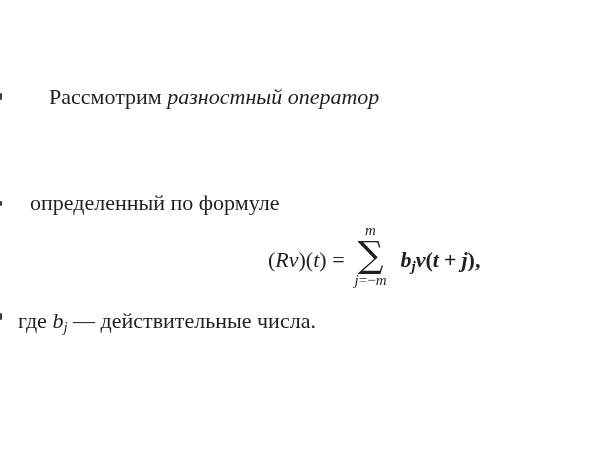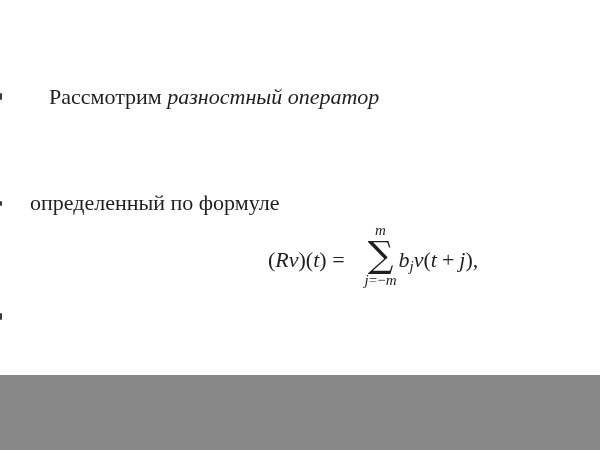--- a/index.html
+++ b/index.html
@@ -3,21 +3,21 @@
 <meta charset="utf-8">
 <style>
   html, body {
     margin: 0;
     padding: 0;
     background: #888;
   }
   .page {
     position: relative;
     width: 600px;
-    height: 375px;
+    height: 450px;
     background: #ffffff;
     overflow: hidden;
     font-family: "Liberation Serif", "DejaVu Serif", serif;
     color: #1f1f1f;
   }
   .line {
     position: absolute;
     font-size: 22px;
     line-height: 26px;
     white-space: nowrap;
@@ -49,22 +49,22 @@
     top: 222px;
     display: flex;
     align-items: center;
     white-space: nowrap;
   }
   .eq2 .side {
     font-size: 22px;
     position: relative;
     top: 5px;
   }
-  .eq2 .lhs { margin-right: 20px; }
-  .eq2 .rhs { margin-left: 2px; }
+  .eq2 .lhs { margin-right: 10px; }
+  .eq2 .rhs { margin-left: 14px; font-weight: bold; }
   .sum-stack {
     display: inline-flex;
     flex-direction: column;
     align-items: center;
   }
   .sum-upper, .sum-lower {
     font-size: 15px;
     line-height: 16px;
     font-style: italic;
   }
@@ -110,14 +110,19 @@
   <div class="eq2">
     <span class="side lhs"><span class="up">(</span><span class="it">Rv</span><span class="up">)(</span><span class="it">t</span><span class="up">) =</span></span>
     <span class="sum-stack">
       <span class="sum-upper">m</span>
       <span class="sum-sigma">∑</span>
       <span class="sum-lower"><span class="it">j</span><span class="up">=−</span><span class="it">m</span></span>
     </span>
     <span class="side rhs"><span class="it">b</span><sub class="msub">j</sub><span class="it">v</span><span class="up">(</span><span class="it">t</span><span class="up plus-sp">+</span><span class="it">j</span><span class="up">)</span><span class="up">,</span></span>
   </div>
 
+  <div class="line" style="left:18px; top:308px;">
+    <span class="up">где</span>
+    <span class="it">b</span><sub class="msub">j</sub>
+    <span class="up">— действительные числа.</span>
+  </div>
 
 </div>
 
 </body></html>

